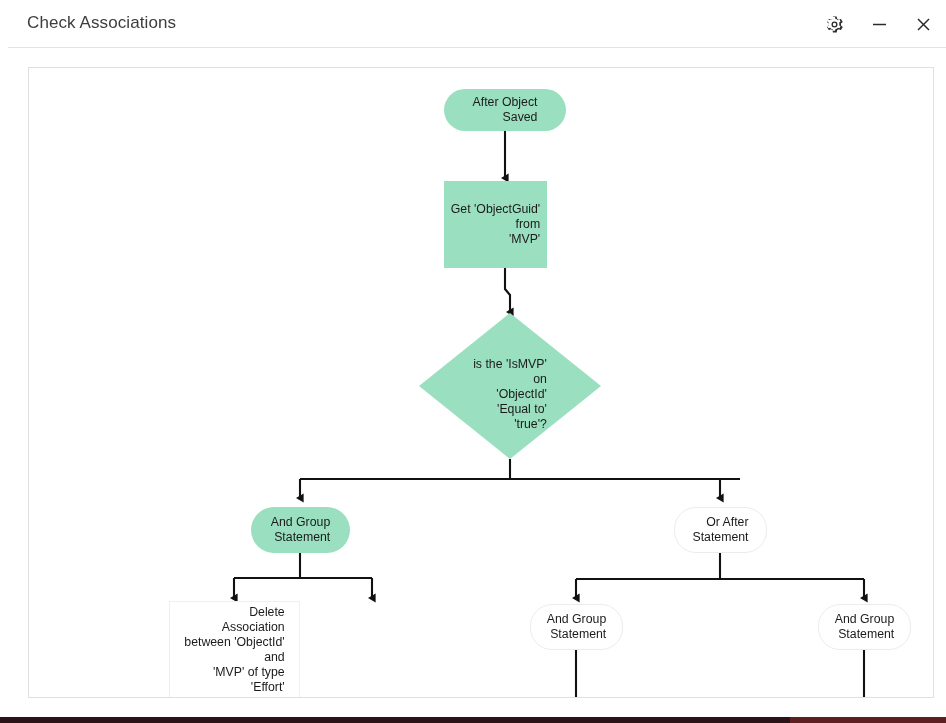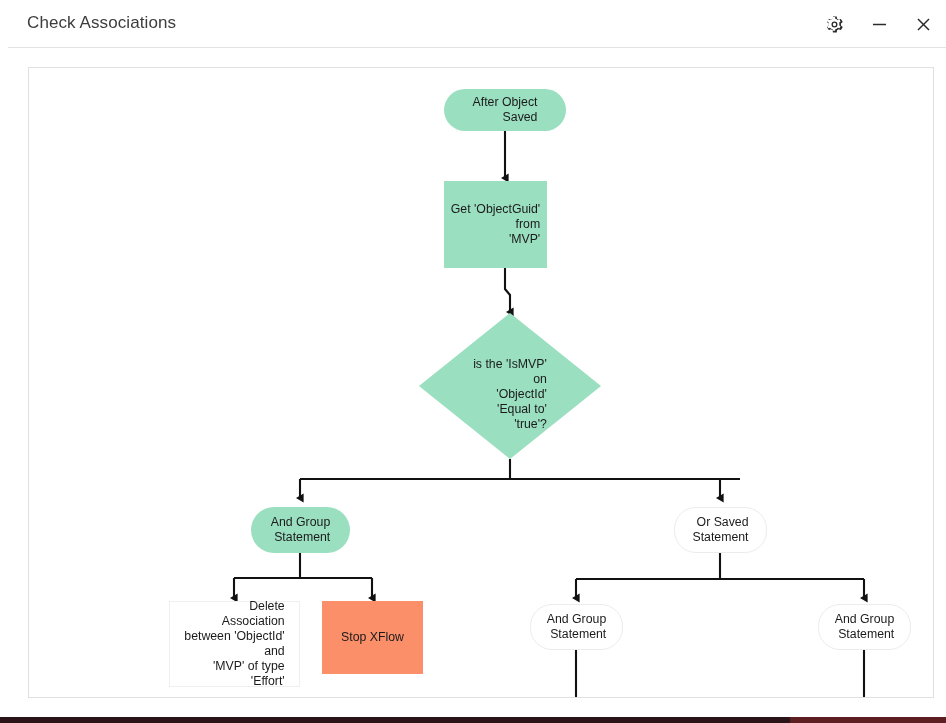--- a/index.html
+++ b/index.html
@@ -247,36 +247,33 @@
 'Equal to'
 'true'?</span>
       </div>
 
       <div class="node green-pill" style="left:222px; top:439px; width:99px; height:46px;">
         <span>And Group
 Statement</span>
       </div>
 
       <div class="node white-pill" style="left:645px; top:439px; width:93px; height:46px;">
-        <span>Or Saved
-Statement</span>
-      </div>
-
-      <div class="node white-rect" style="left:140px; top:533px; width:131px; height:86px;">
+        <span>Or After
+Statement</span>
+      </div>
+
+      <div class="node white-rect" style="left:140px; top:533px; width:131px; height:97px;">
         <span>Delete
 Association
 between 'ObjectId'
 and
 'MVP' of type
 'Effort'</span>
       </div>
 
-      <div class="node orange-rect" style="left:293px; top:533px; width:101px; height:73px;">
-        <span>Stop XFlow</span>
-      </div>
 
       <div class="node white-pill" style="left:501px; top:536px; width:93px; height:46px;">
         <span>And Group
 Statement</span>
       </div>
 
       <div class="node white-pill" style="left:789px; top:536px; width:93px; height:46px;">
         <span>And Group
 Statement</span>
       </div>

